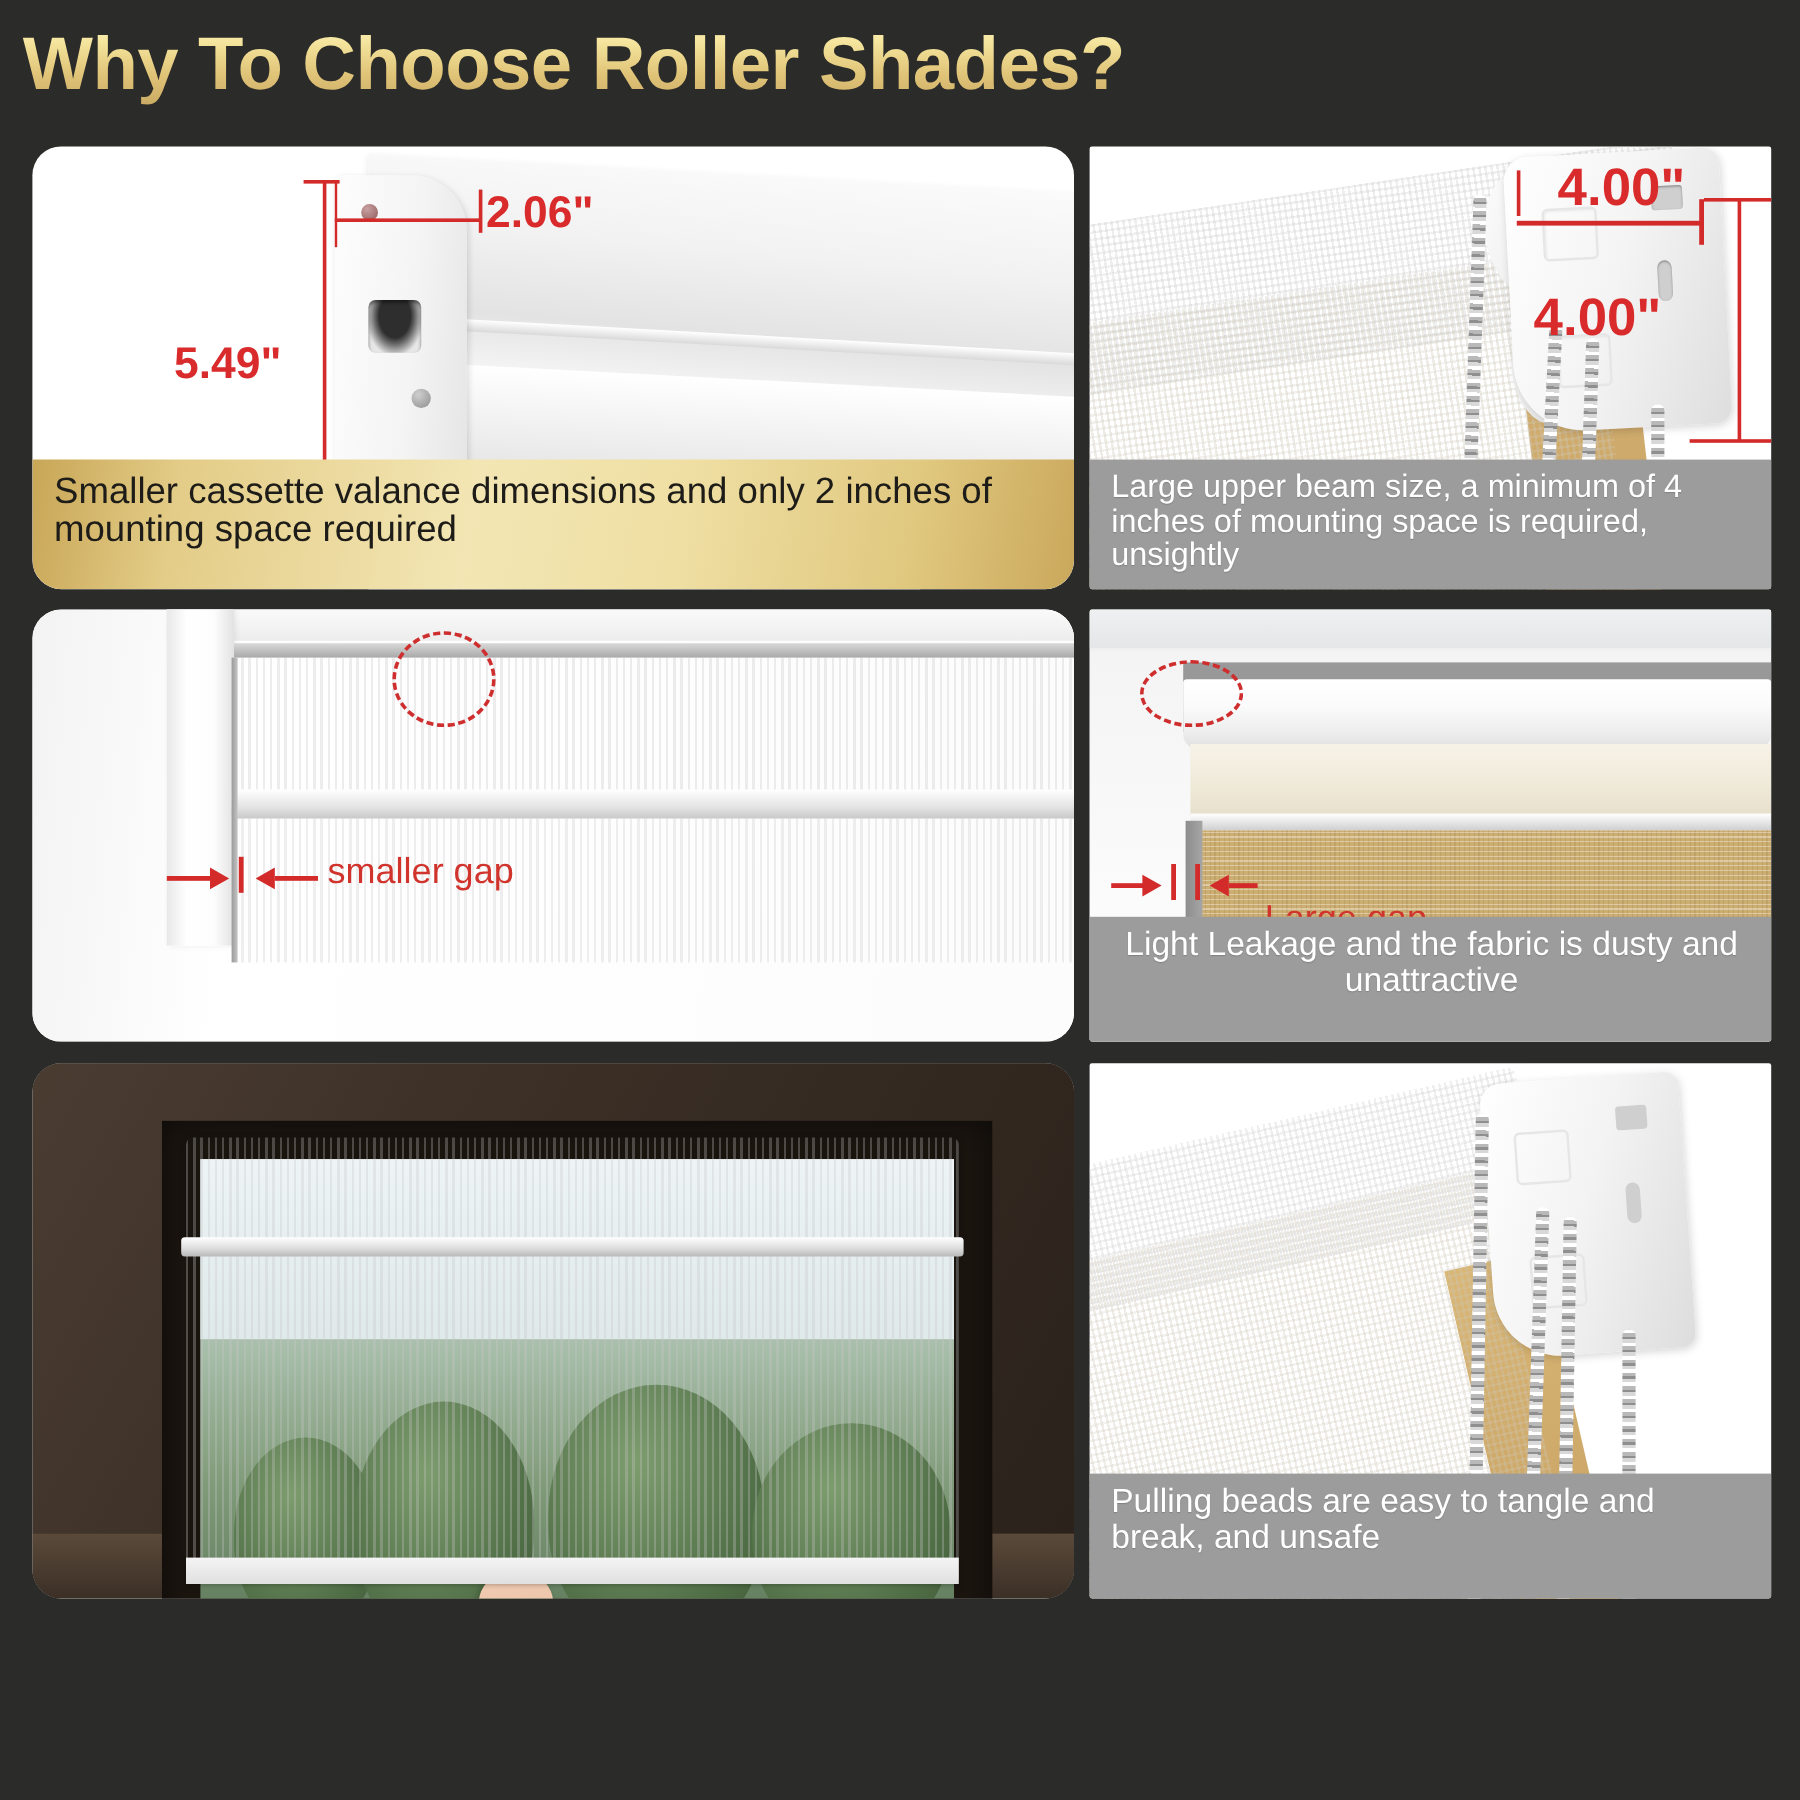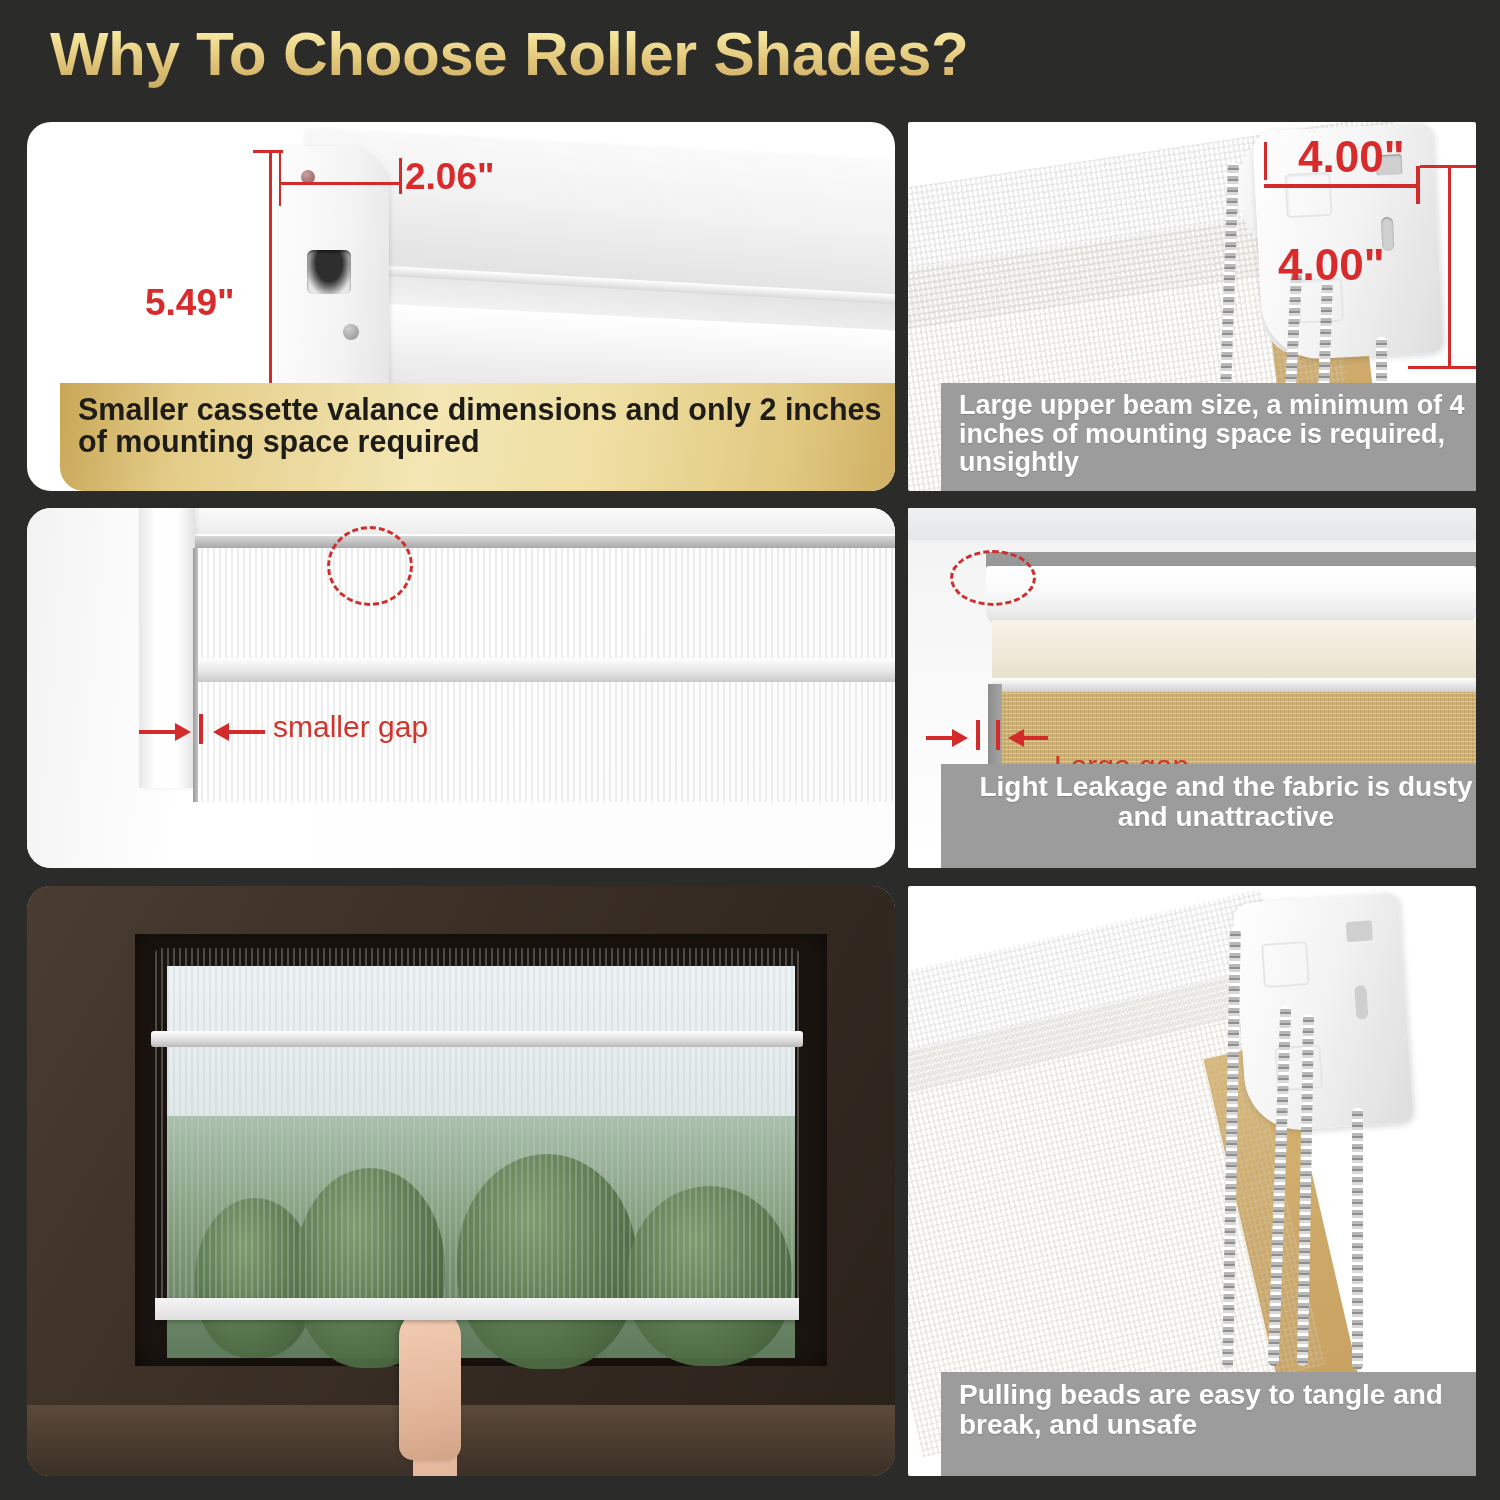--- a/index.html
+++ b/index.html
@@ -9,51 +9,50 @@
     font-family:"Liberation Sans", sans-serif;
     overflow:hidden;
     position:relative;
   }
 
   
   .title-bar{
     position:absolute; left:0; top:0; width:1500px; height:112px;
   }
   .title{
-    position:absolute; left:50px; top:18px;
+    position:absolute; left:19px; top:18px;
     font-size:62px; font-weight:bold; letter-spacing:-0.5px;
     background:linear-gradient(180deg,#fdf1b4 0%,#f3e39a 22%,#e3c97c 55%,#c9a košice 100%);
     background:linear-gradient(180deg,#fdf3bc 0%,#f4e49c 25%,#e0c478 62%,#c9a962 100%);
     -webkit-background-clip:text; background-clip:text;
     color:transparent;
     text-shadow:none;
     white-space:nowrap;
   }
 
   
   .panel{ position:absolute; overflow:hidden; background:#fff; }
   .p-left  { left:27px;  width:868px; }
   .p-right { left:908px; width:568px; }
   .row1 { top:122px; height:369px; }
   .row2 { top:508px; height:360px;text-align:center; }
-  .row3 { top:886px; height:590px; }
+  .row3 { top:886px; height:446px; }
   .p-left.row1  { border-radius:24px; }
   .p-left.row2  { border-radius:24px; }
   .p-left.row3  { border-radius:24px; }
   .p-right      { border-radius:2px; }
 
   .panel-img{ position:absolute; inset:0; overflow:hidden; }
 
   
   .caption{
     position:absolute; left:0; width:100%; bottom:0;
     padding:10px 16px 8px 18px;
-    font-weight:bold; line-height:1.06;
+    font-weight:normal; line-height:1.06;
     z-index:6;
-    margin-left:33px;
   }
   .caption.gold{
     background:linear-gradient(100deg,#c8a656 0%,#e3cc87 14%,#f3e6b4 42%,#efdfa3 62%,#e0c87f 84%,#caa85b 100%);
     color:#1d1c18;
     border-bottom-left-radius:24px; border-bottom-right-radius:24px;
     font-size:30.5px;
     height:108px;
   }
   .caption.gray{
     background:#9c9c9c; color:#ffffff;

